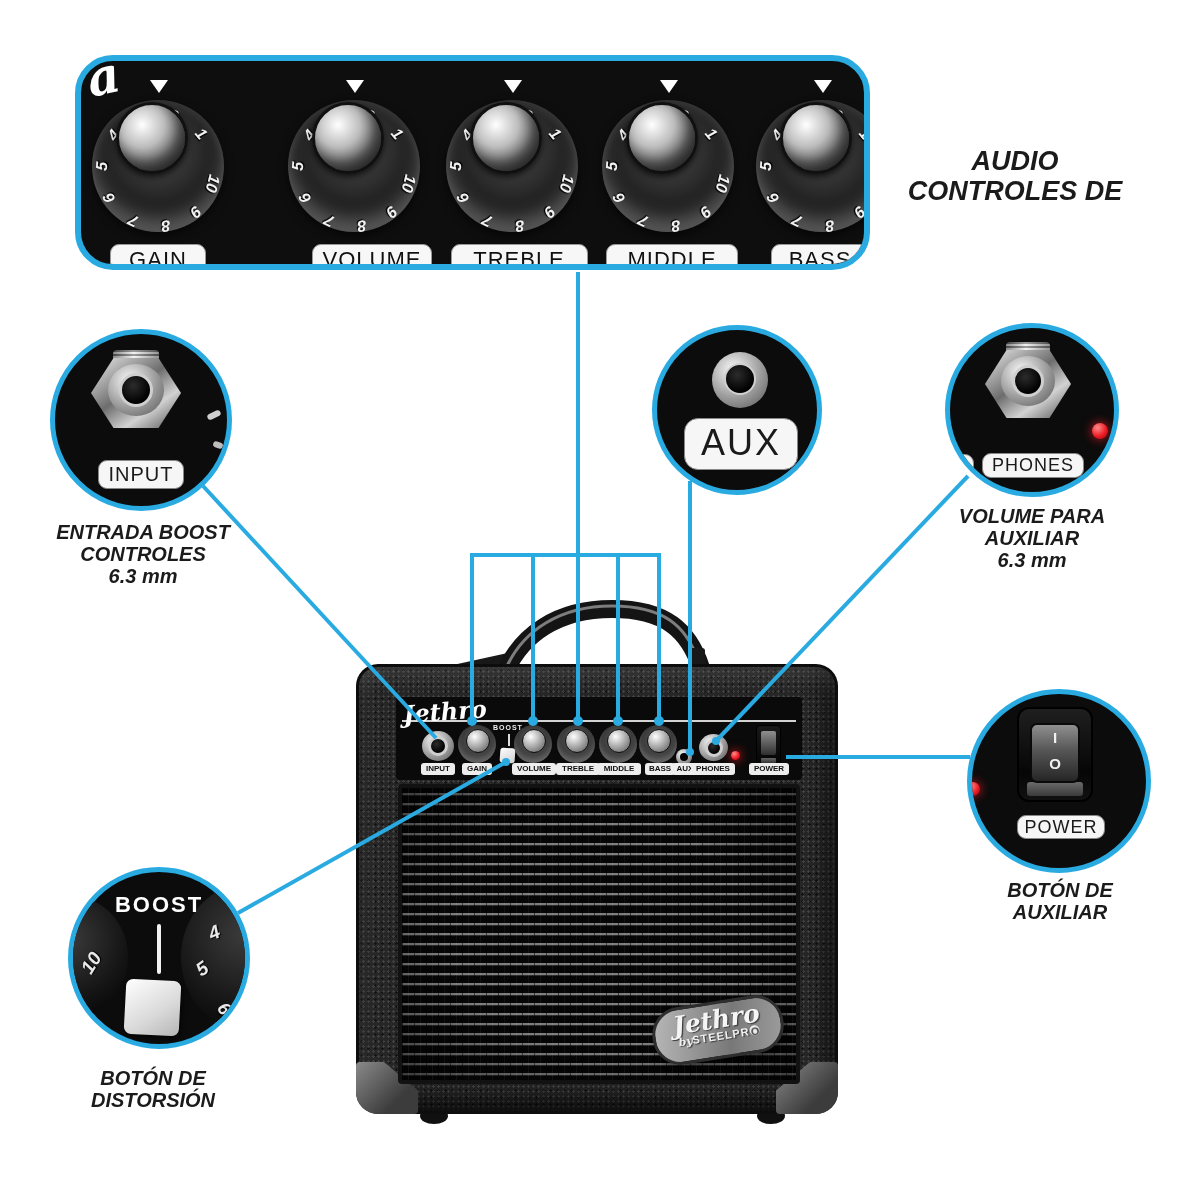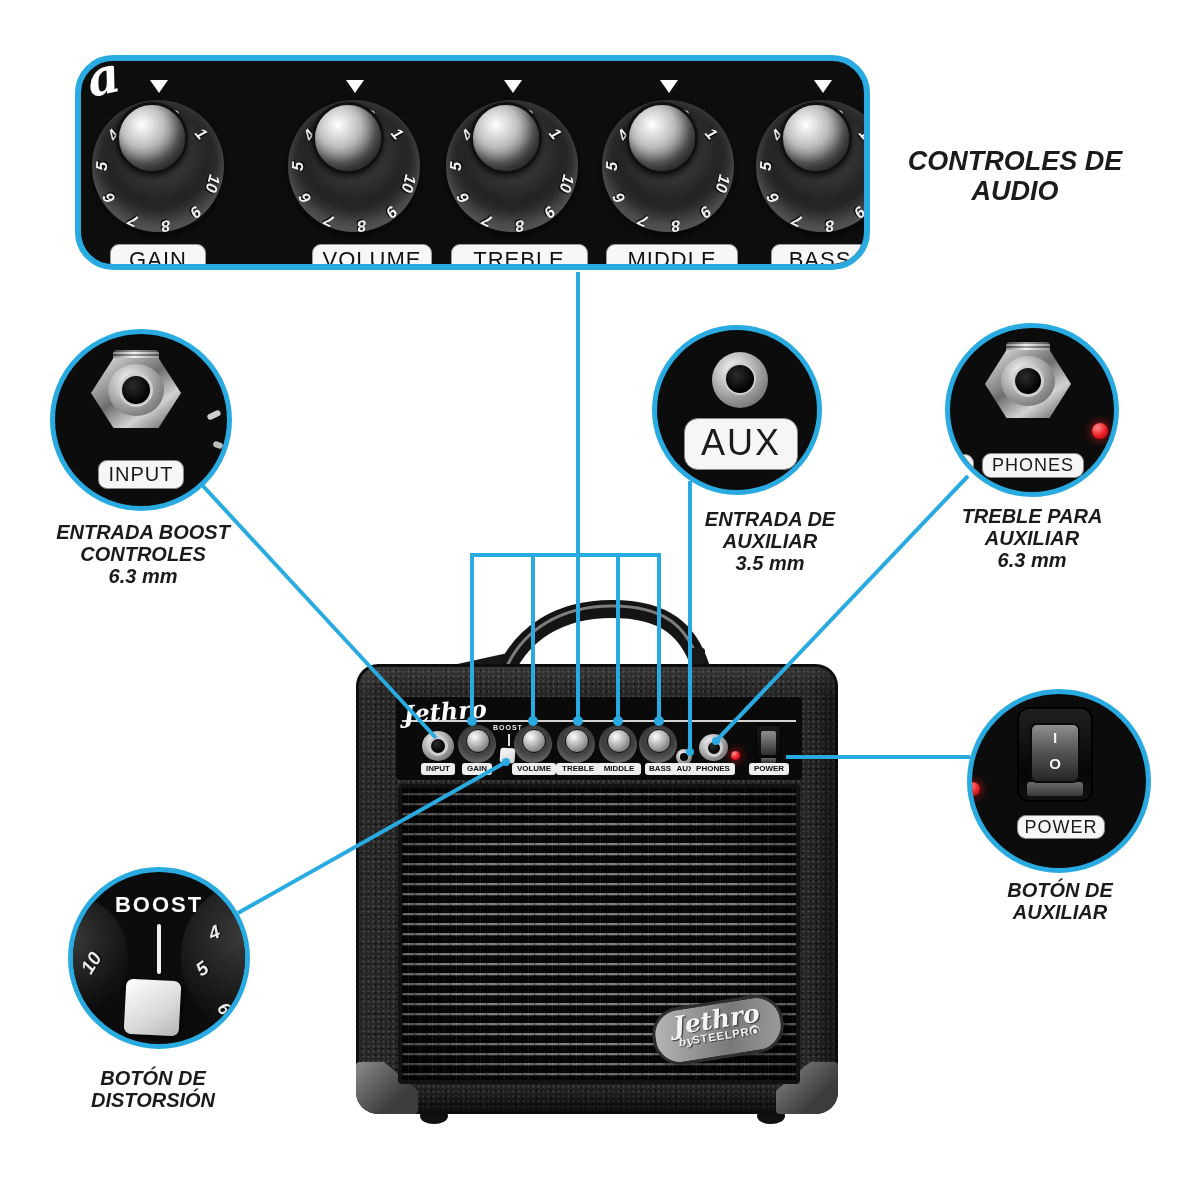--- a/index.html
+++ b/index.html
@@ -266,22 +266,22 @@
         <div class="tpill" style="left: 29px; width: 96px;">GAIN</div>
         <div class="tpill" style="left: 231px; width: 120px;">VOLUME</div>
         <div class="tpill" style="left: 369.5px; width: 137px;">TREBLE</div>
         <div class="tpill" style="left: 525px; width: 132px;">MIDDLE</div>
         <div class="tpill" style="left: 690px; width: 98px;">BASS</div>
       </div>
     <div class="abs tpill" style="left:786px;width:50px;"></div>
   </div>
 
   <div class="abs caption" id="title-caption" style="left:885px;top:146px;width:260px;">
+    <div>AUDIO</div>
     <div>CONTROLES DE</div>
-    <div>AUDIO</div>
   </div>
 
   <div class="abs inset" style="left:50px;top:329px;width:182px;height:182px;">
     <div class="abs barrel" style="left:58px;top:16px;width:46px;height:26px;"></div>
     <div class="abs hexnut" style="left:36px;top:24px;width:90px;height:70px;"></div>
     <div class="abs jring" style="left:53px;top:30px;width:56px;height:52px;"></div>
     <div class="abs jhole" style="left:64px;top:39px;width:34px;height:34px;"></div>
     <div class="abs" style="left:152px;top:78px;width:14px;height:6px;background:#cfcfcf;border-radius:3px;transform:rotate(-25deg);"></div>
     <div class="abs" style="left:158px;top:108px;width:10px;height:6px;background:#bdbdbd;border-radius:3px;transform:rotate(20deg);"></div>
     <div class="abs ipill" style="left:43px;top:126px;width:86px;height:29px;font-size:20px;line-height:27px;letter-spacing:1px;">INPUT</div>
@@ -290,37 +290,32 @@
     <div>ENTRADA BOOST</div>
     <div>CONTROLES</div>
     <div>6.3 mm</div>
   </div>
 
   <div class="abs inset" style="left:652px;top:325px;width:170px;height:170px;">
     <div class="abs jring" style="left:55px;top:22px;width:56px;height:56px;"></div>
     <div class="abs jhole" style="left:67px;top:33px;width:32px;height:32px;border-width:2px;"></div>
     <div class="abs ipill" style="left:27px;top:88px;width:114px;height:52px;font-size:36px;line-height:48px;border-radius:14px;letter-spacing:2px;">AUX</div>
   </div>
-  <div class="abs caption" style="left:680px;top:508px;width:180px;">
-    <div>ENTRADA DE</div>
-    <div>AUXILIAR</div>
-    <div>3.5 mm</div>
-  </div>
 
   <div class="abs inset" style="left:945px;top:323px;width:174px;height:174px;">
     <div class="abs barrel" style="left:56px;top:14px;width:44px;height:26px;"></div>
     <div class="abs hexnut" style="left:35px;top:22px;width:86px;height:68px;"></div>
     <div class="abs jring" style="left:51px;top:28px;width:54px;height:50px;"></div>
     <div class="abs jhole" style="left:62px;top:37px;width:32px;height:32px;"></div>
     <div class="abs led" style="left:142px;top:95px;width:16px;height:16px;"></div>
     <div class="abs ipill" style="left:-2px;top:126px;width:26px;height:25px;"></div>
     <div class="abs ipill" style="left:32px;top:125px;width:102px;height:25px;font-size:18px;line-height:23px;letter-spacing:1px;">PHONES</div>
   </div>
   <div class="abs caption" style="left:942px;top:505px;width:180px;">
-    <div>TREBLE PARA</div>
+    <div>VOLUME PARA</div>
     <div>AUXILIAR</div>
     <div>6.3 mm</div>
   </div>
 
   <div class="abs inset" style="left:967px;top:689px;width:184px;height:184px;">
     <div class="abs led" style="left:-6px;top:88px;width:14px;height:14px;"></div>
     <div class="abs" id="inset-rocker-bezel"></div>
     <div class="abs" id="inset-rocker">
       <div>I</div>
       <div>O</div>

